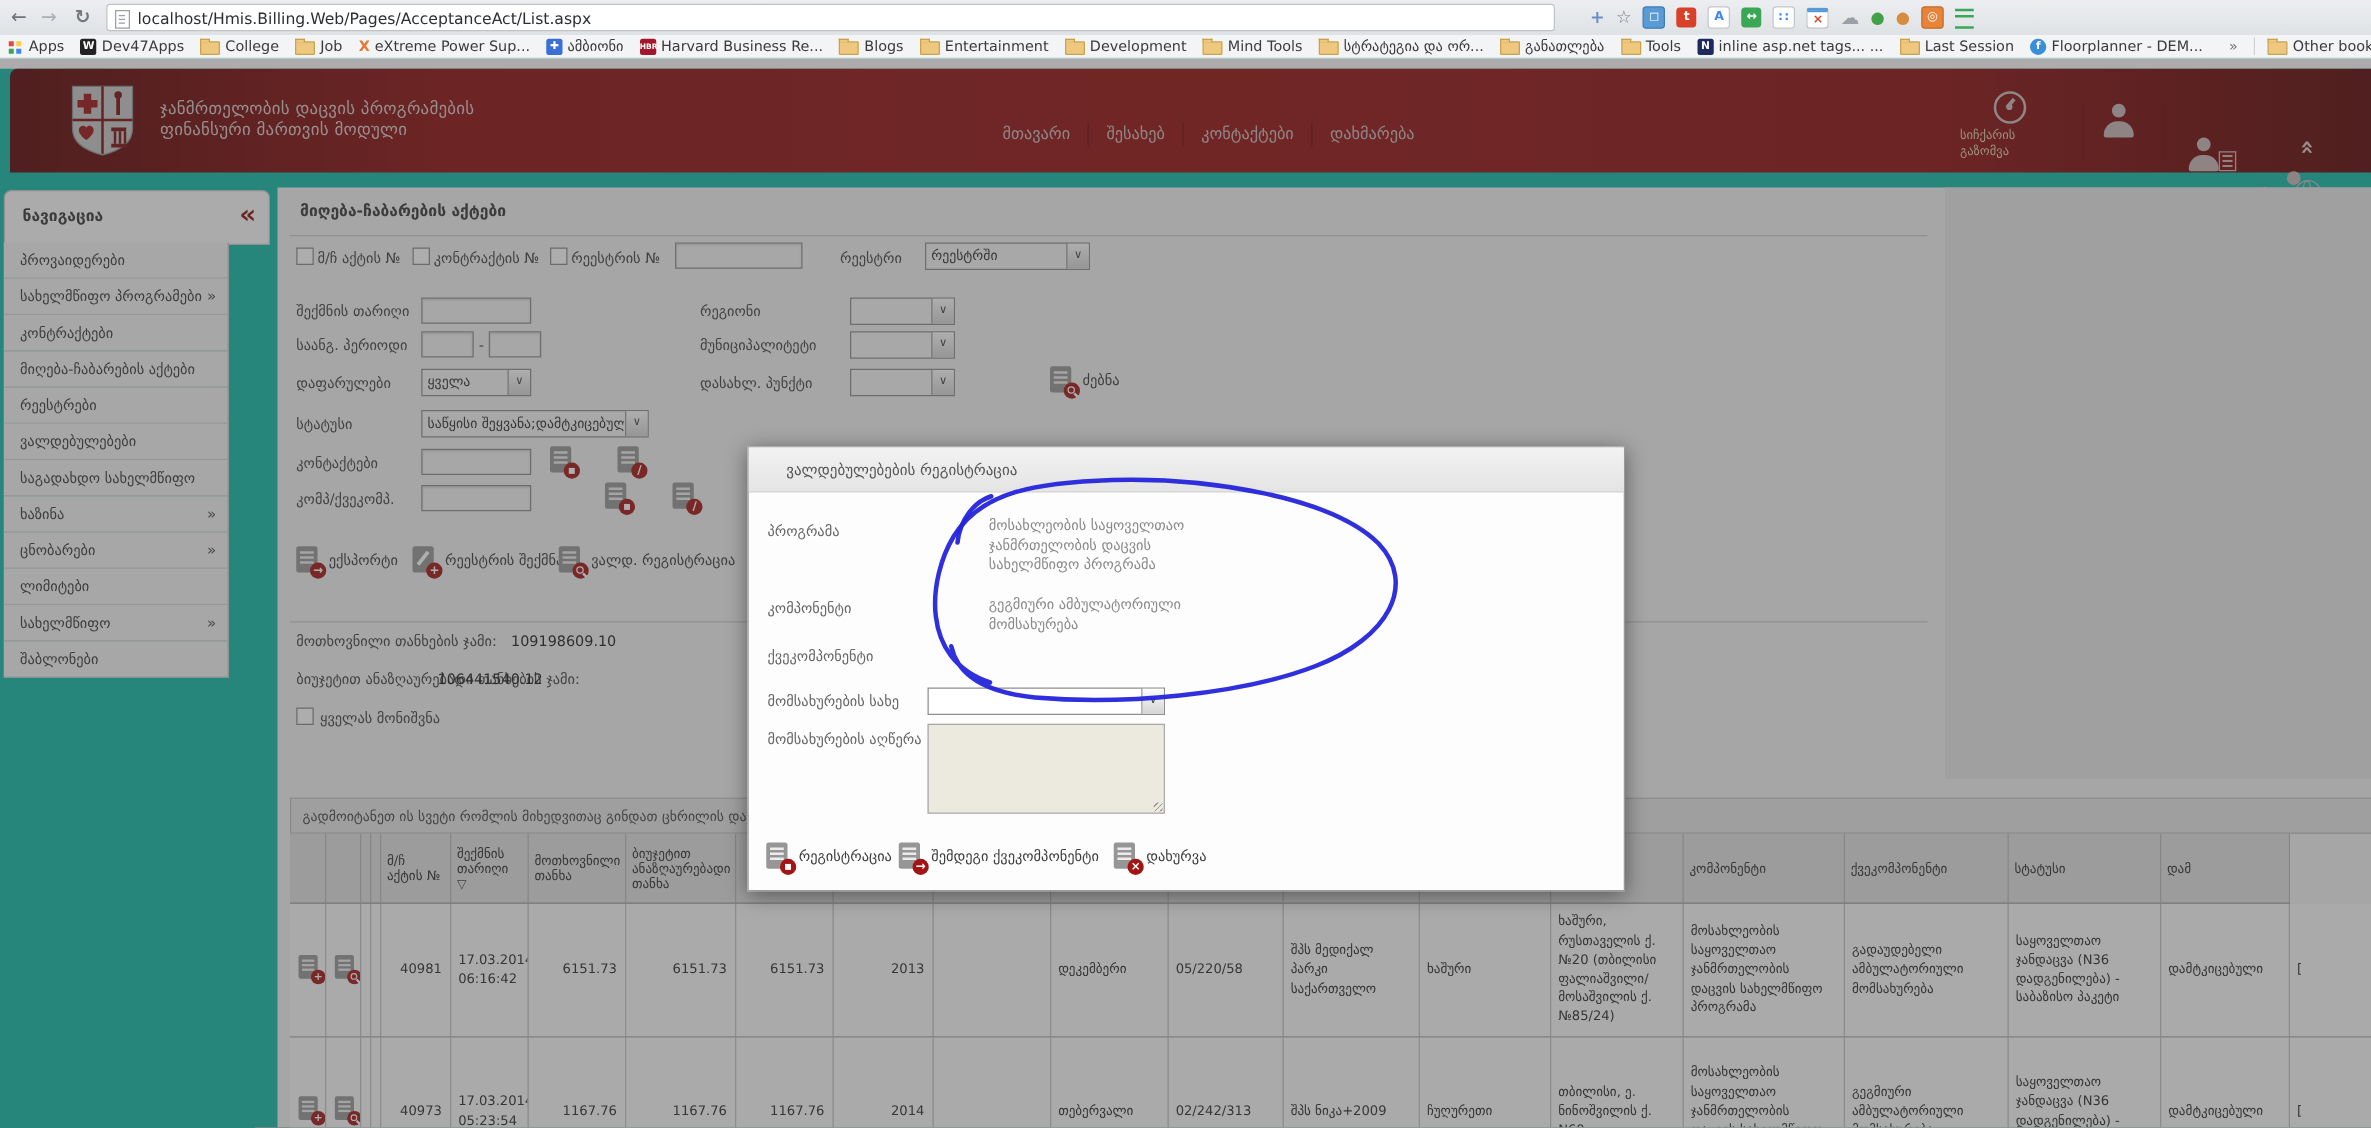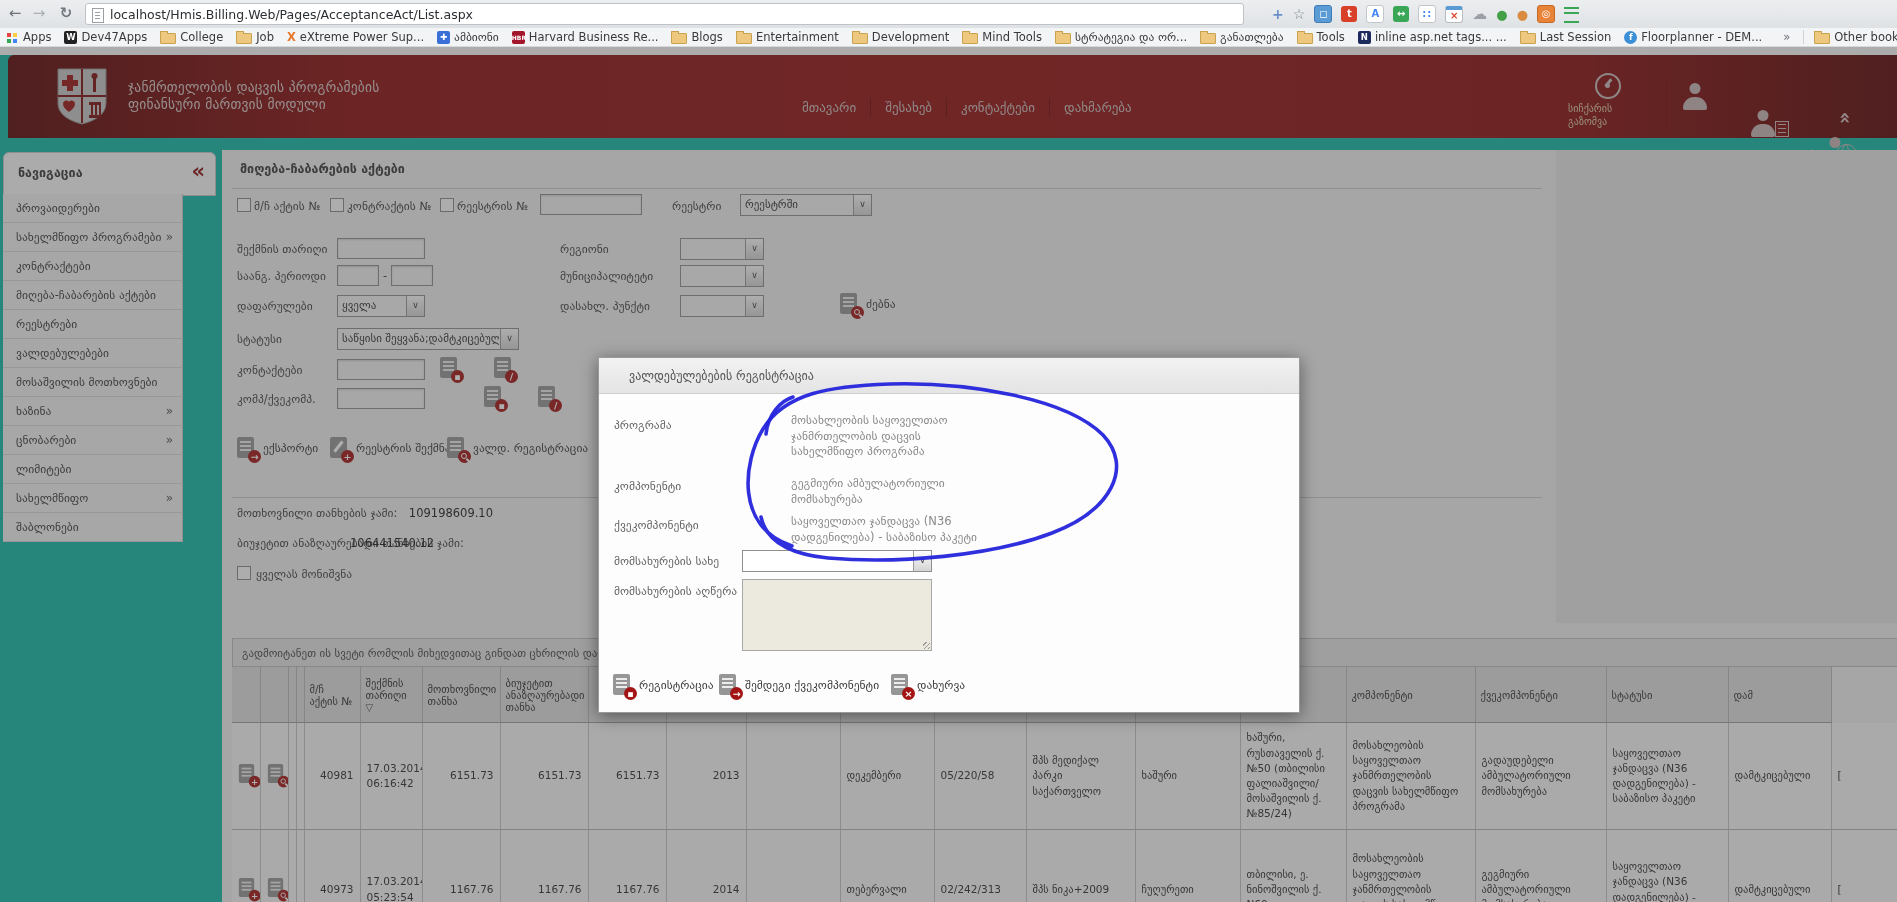--- a/index.html
+++ b/index.html
@@ -259,21 +259,21 @@
       <span style="position:absolute;left:14px;top:12px;font-size:12.5px;font-weight:bold;color:#3a3a3a">ნავიგაცია</span>
       <span style="position:absolute;right:10px;top:6px;font-size:21px;font-weight:bold;color:#8b1010">«</span>
     </div>
     <div class="abs" style="left:3px;top:147px">
       <div class="sb-item"><span>პროვაიდერები</span></div>
       <div class="sb-item"><span>სახელმწიფო პროგრამები</span><span class="sb-ch">»</span></div>
       <div class="sb-item"><span>კონტრაქტები</span></div>
       <div class="sb-item"><span>მიღება-ჩაბარების აქტები</span></div>
       <div class="sb-item"><span>რეესტრები</span></div>
       <div class="sb-item"><span>ვალდებულებები</span></div>
-      <div class="sb-item"><span>მოსაშვილის მოთხოვნები</span></div>
+      <div class="sb-item"><span>საგადახდო სახელმწიფო</span></div>
       <div class="sb-item"><span>ხაზინა</span><span class="sb-ch">»</span></div>
       <div class="sb-item"><span>ცნობარები</span><span class="sb-ch">»</span></div>
       <div class="sb-item"><span>ლიმიტები</span></div>
       <div class="sb-item"><span>სახელმწიფო</span><span class="sb-ch">»</span></div>
       <div class="sb-item"><span>შაბლონები</span></div>
     </div>
 
     
     <div class="abs" style="left:222px;top:103px;width:1675px;height:752px;background:#efefef"></div>
     <div class="abs" style="left:1556px;top:103px;width:341px;height:473px;background:#e5e5e5"></div>
@@ -443,21 +443,21 @@
 06:16:42</td>
           <td class="num">6151.73</td>
           <td class="num">6151.73</td>
           <td class="num">6151.73</td>
           <td class="num">2013</td>
           <td></td>
           <td>დეკემბერი</td>
           <td>05/220/58</td>
           <td>შპს მედიქალ პარკი საქართველო</td>
           <td>ხაშური</td>
-          <td>ხაშური, რუსთაველის ქ. №50 (თბილისი ფალიაშვილი/ მოსაშვილის ქ. №85/24)</td>
+          <td>ხაშური, რუსთაველის ქ. №20 (თბილისი ფალიაშვილი/ მოსაშვილის ქ. №85/24)</td>
           <td>მოსახლეობის საყოველთაო ჯანმრთელობის დაცვის სახელმწიფო პროგრამა</td>
           <td>გადაუდებელი ამბულატორიული მომსახურება</td>
           <td>საყოველთაო ჯანდაცვა (N36 დადგენილება) - საბაზისო პაკეტი</td>
           <td>დამტკიცებული</td>
           <td>[</td>
         </tr>
         <tr style="height:120px">
           <td style="text-align:center"><span class="dico" style="transform:scale(.9)"><span class="badge">+</span></span></td>
           <td style="text-align:center"><span class="dico" style="transform:scale(.9)"><span class="badge mag"></span></span></td>
           <td></td>
@@ -492,22 +492,20 @@
     <div class="modal">
       <div class="mtitle">ვალდებულებების რეგისტრაცია</div>
       <span class="mlbl" style="top:60px">პროგრამა</span>
       <span class="mval pre" style="top:55px">მოსახლეობის საყოველთაო
 ჯანმრთელობის დაცვის
 სახელმწიფო პროგრამა</span>
       <span class="mlbl" style="top:121px">კომპონენტი</span>
       <span class="mval pre" style="top:118px">გეგმიური ამბულატორიული
 მომსახურება</span>
       <span class="mlbl" style="top:160px">ქვეკომპონენტი</span>
-      <span class="mval pre" style="top:156px">საყოველთაო ჯანდაცვა (N36
-დადგენილება) - საბაზისო პაკეტი</span>
       <span class="mlbl" style="top:196px">მომსახურების სახე</span>
       <span class="sel" style="left:143px;top:192px;width:188px;background:#fff">
         <span class="v"></span>
           <span class="btn">∨</span>
       </span>
       <span class="mlbl" style="top:226px">მომსახურების აღწერა</span>
       <span class="abs" style="left:143px;top:221px;width:188px;height:70px;background:#eceadf;border:1px solid #a8a8a8">
         <span style="position:absolute;right:1px;bottom:1px;width:7px;height:7px;
               background:repeating-linear-gradient(135deg,transparent 0 2px,#999 2px 3px)"></span>
       </span>

